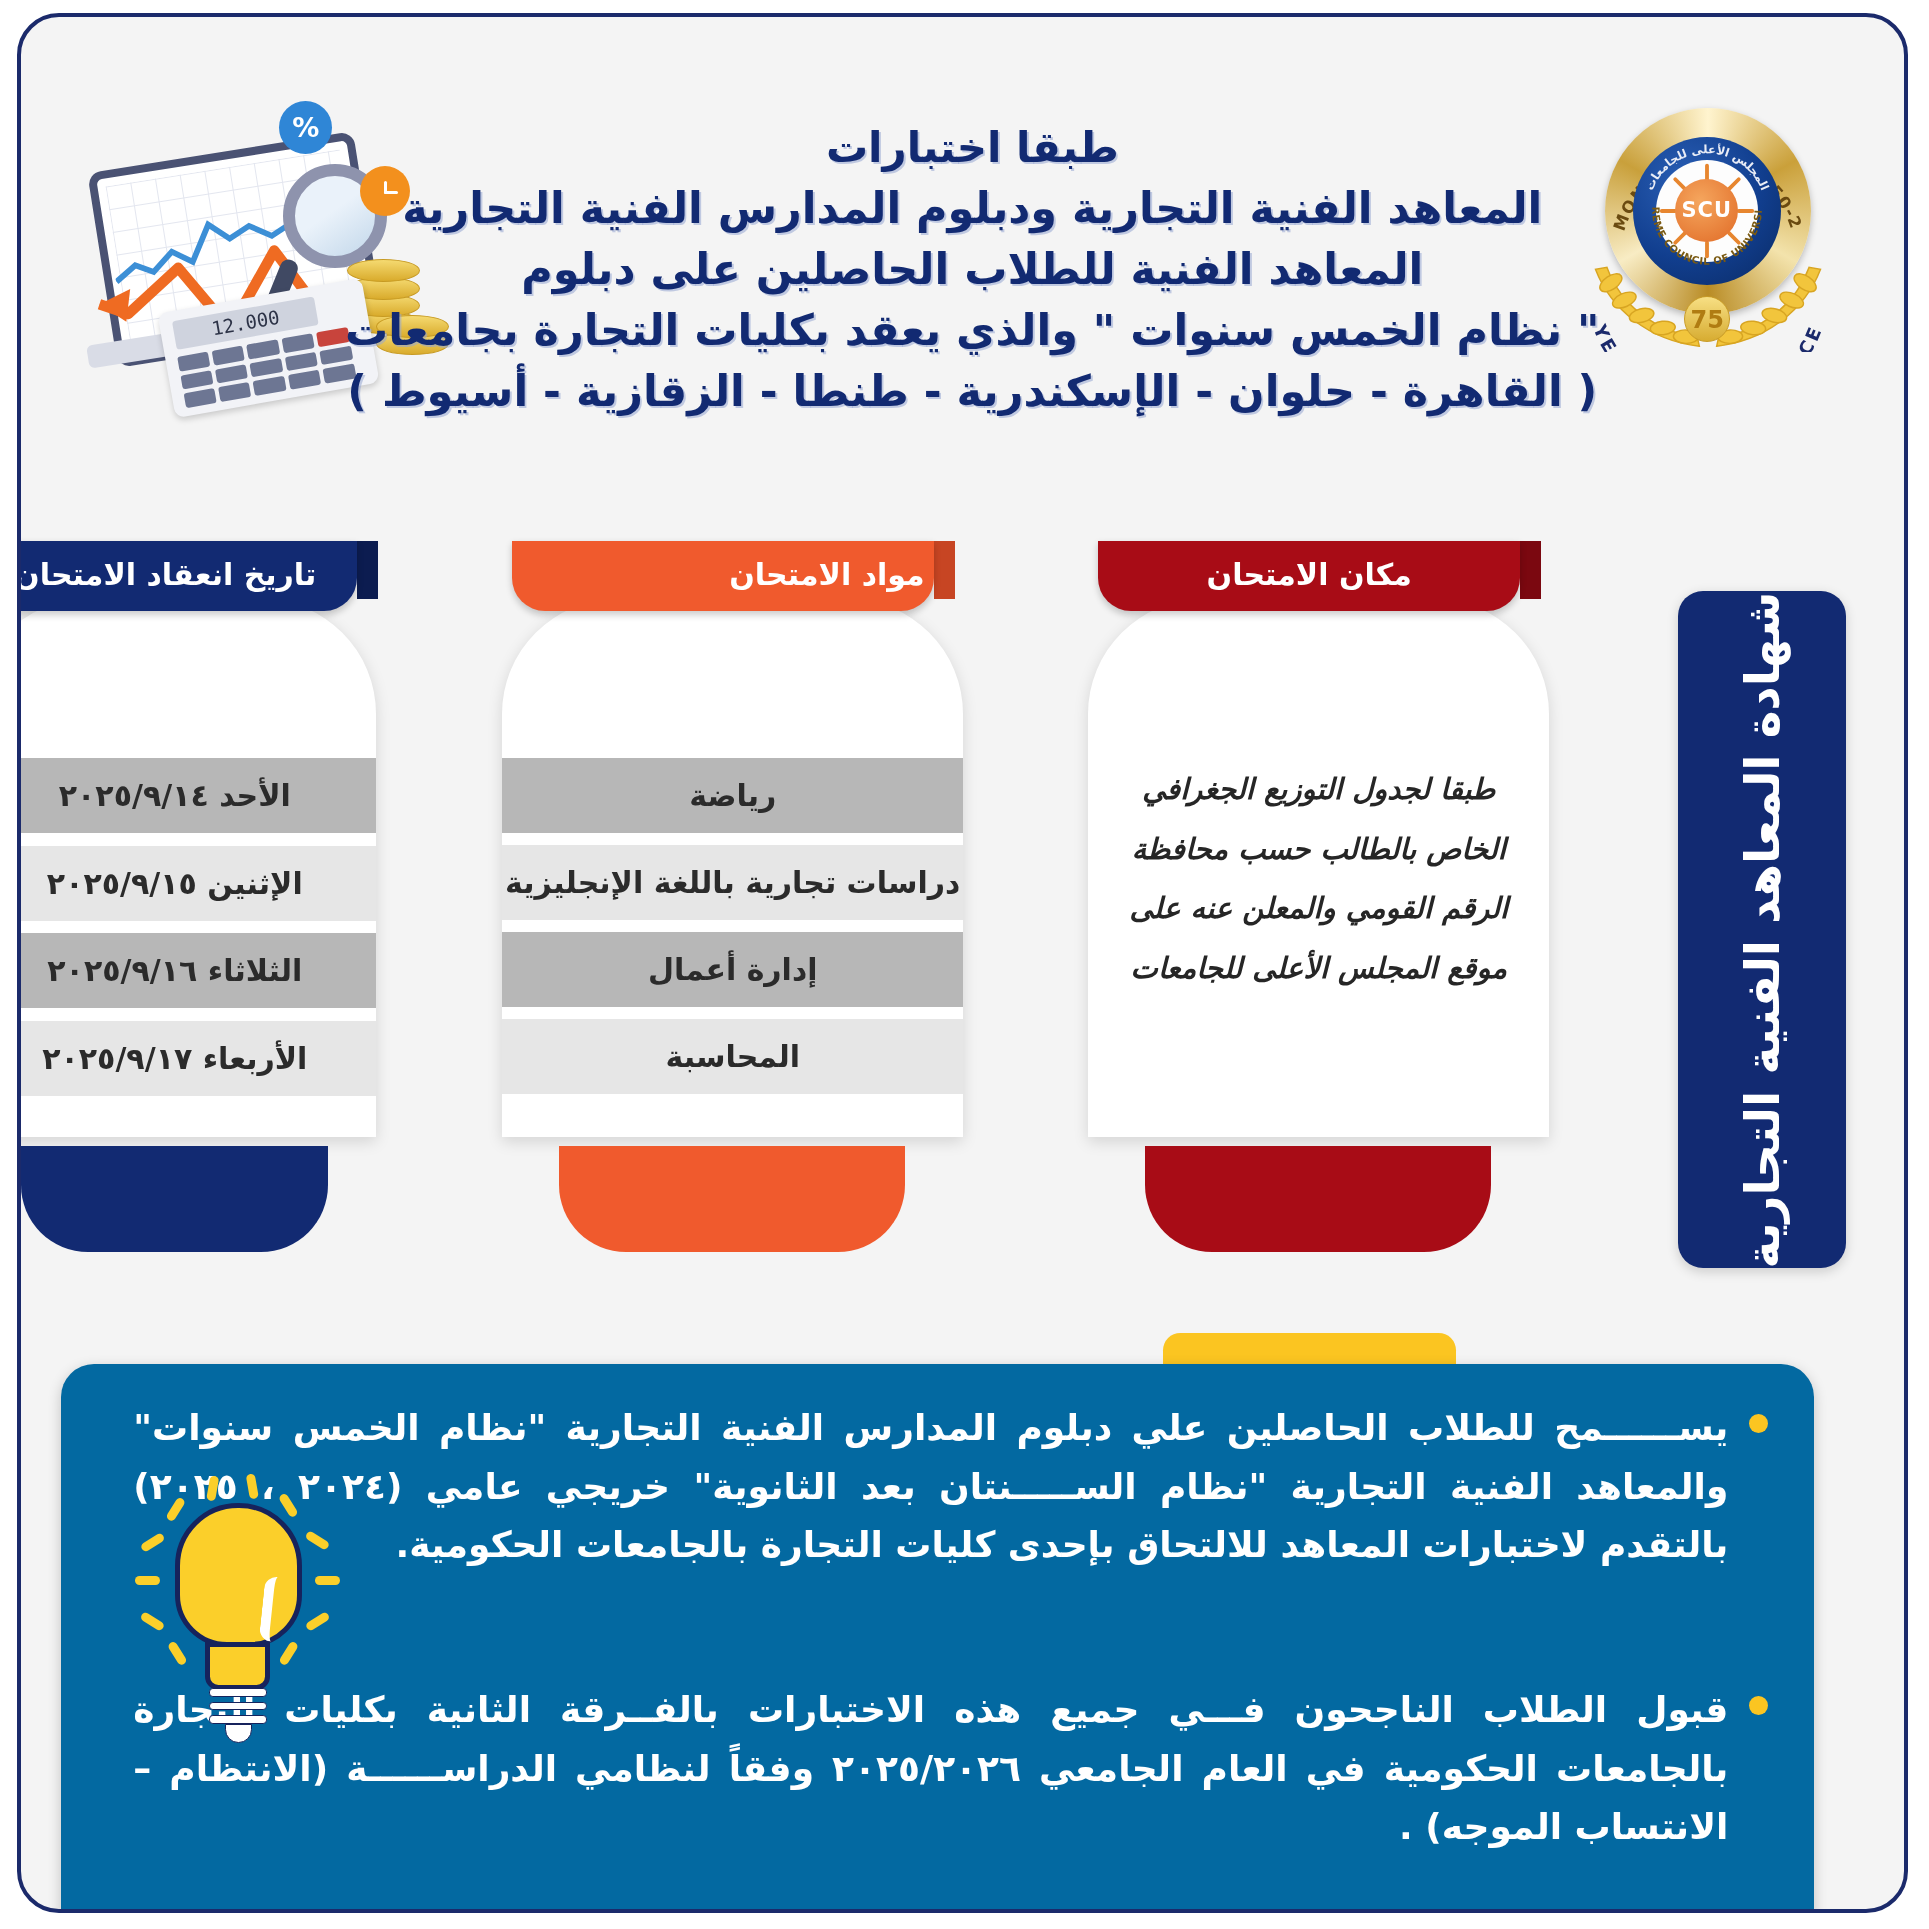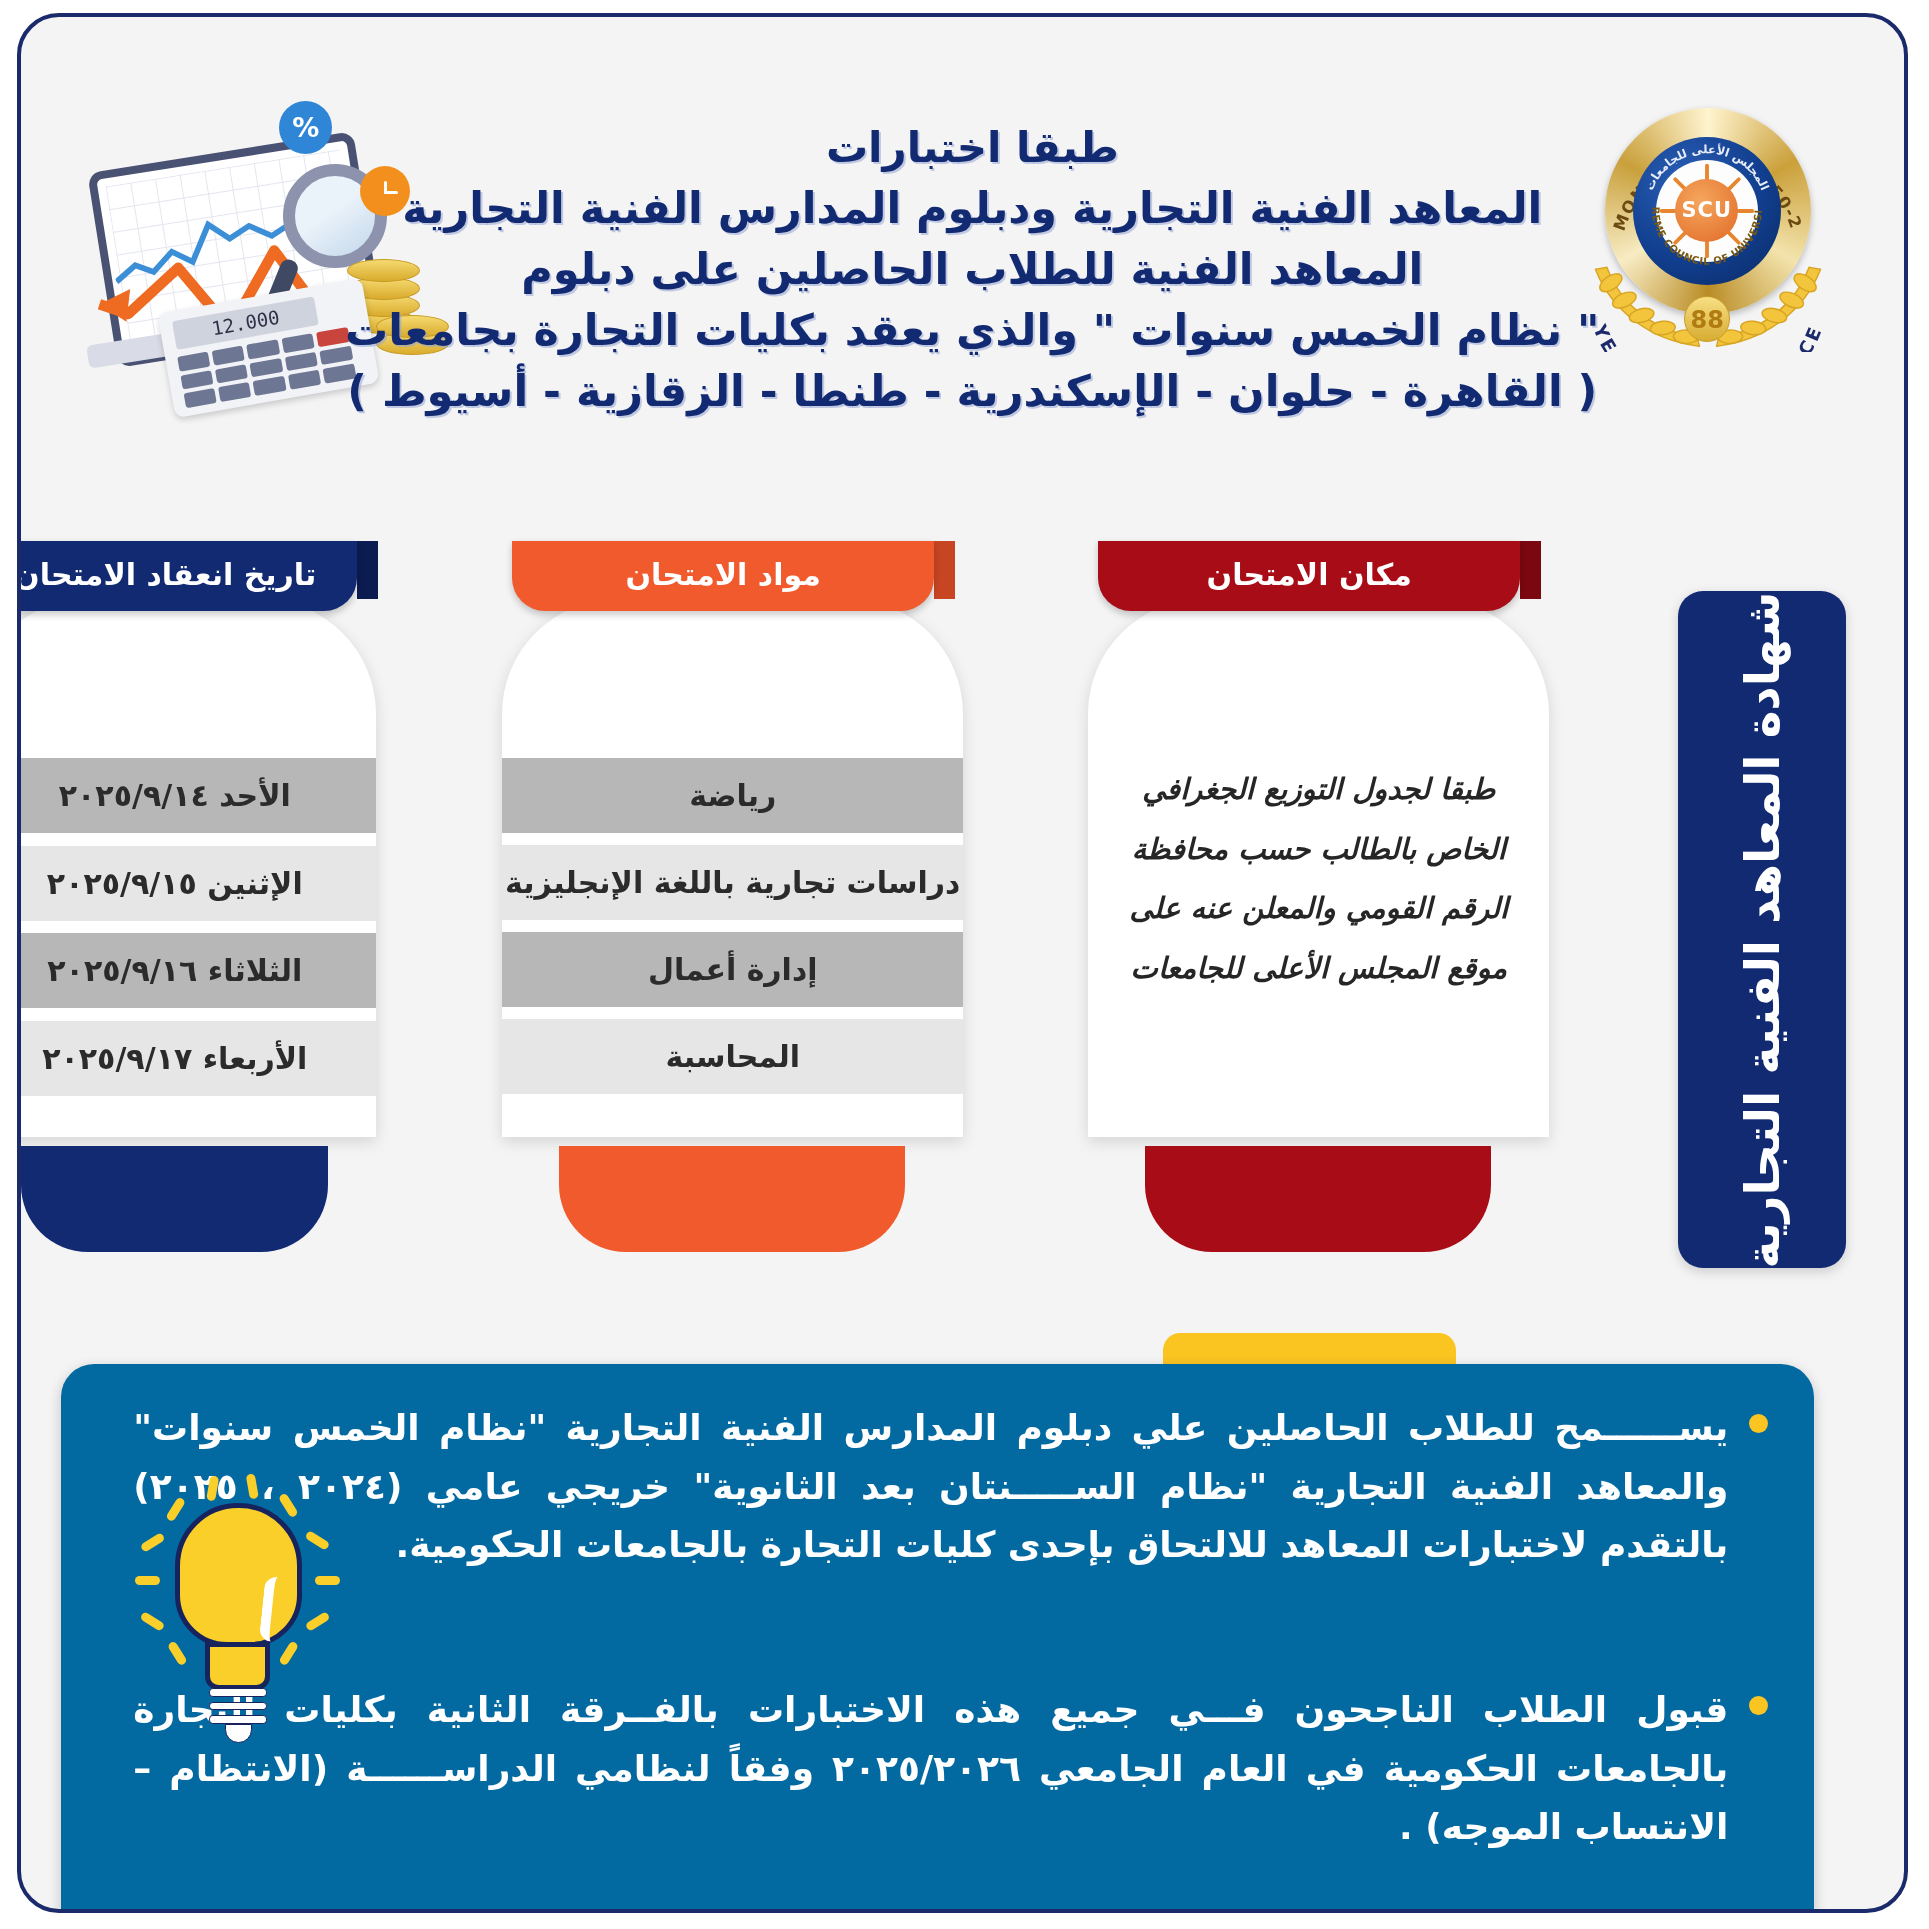--- a/index.html
+++ b/index.html
@@ -163,21 +163,21 @@
 
   .card-head{
     position:absolute;top:0;z-index:3;
     color:#ffffff;font-weight:bold;text-align:center;
     font-size:30px;line-height:1.18;
     border-radius:0 0 33px 33px;
     padding:15.4px 9.6px 19px;
     box-shadow:0 3.8px 7.7px rgba(0,0,0,.2);
   }
   .card-head.h-date{right:1547px;width:365px;background:#122a72;}
-  .card-head.h-subj{right:970px;width:403px;background:#f05a2d;}
+  .card-head.h-subj{right:970px;width:403px;background:#f05a2d;text-align:right;}
   .card-head.h-place{right:384px;width:403px;background:#a80c16;}
   .head-tail{position:absolute;top:0;width:21px;height:58px;z-index:2;}
   .head-tail.t-date{right:1526px;background:#0c1c50;}
   .head-tail.t-subj{right:949px;background:#c74523;}
   .head-tail.t-place{right:363px;background:#7b0810;}
 
   .rows{position:absolute;left:0;width:100%;top:159px;}
   .rw{
     height:75px;line-height:75px;
     text-align:center;color:#2b2b2b;font-weight:bold;font-size:30px;
@@ -372,21 +372,21 @@
             <ellipse cx="84" cy="79" rx="13" ry="7" transform="rotate(-6 84 79)"></ellipse>
             <ellipse cx="108" cy="88" rx="13" ry="7" transform="rotate(2 108 88)"></ellipse>
             <ellipse cx="232" cy="32" rx="13" ry="7" transform="rotate(34 232 32)"></ellipse>
             <ellipse cx="218" cy="50" rx="13" ry="7" transform="rotate(24 218 50)"></ellipse>
             <ellipse cx="200" cy="66" rx="13" ry="7" transform="rotate(14 200 66)"></ellipse>
             <ellipse cx="178" cy="79" rx="13" ry="7" transform="rotate(6 178 79)"></ellipse>
             <ellipse cx="154" cy="88" rx="13" ry="7" transform="rotate(-2 154 88)"></ellipse>
           </g>
         </g>
       </svg>
-      <div class="emb-75">88</div>
+      <div class="emb-75">75</div>
       <svg class="emb-years" viewBox="0 0 266 58">
         <defs>
             <path id="arcY" d="M 8 8 A 126 126 0 0 0 258 8"></path>
           </defs>
         <text font-size="19" font-weight="bold" fill="#1b2a6b" letter-spacing="3.5">
           <textPath href="#arcY" startOffset="50%" text-anchor="middle">YEARS OF EXCELLENCE</textPath>
         </text>
       </svg>
     </div>
   </div>

